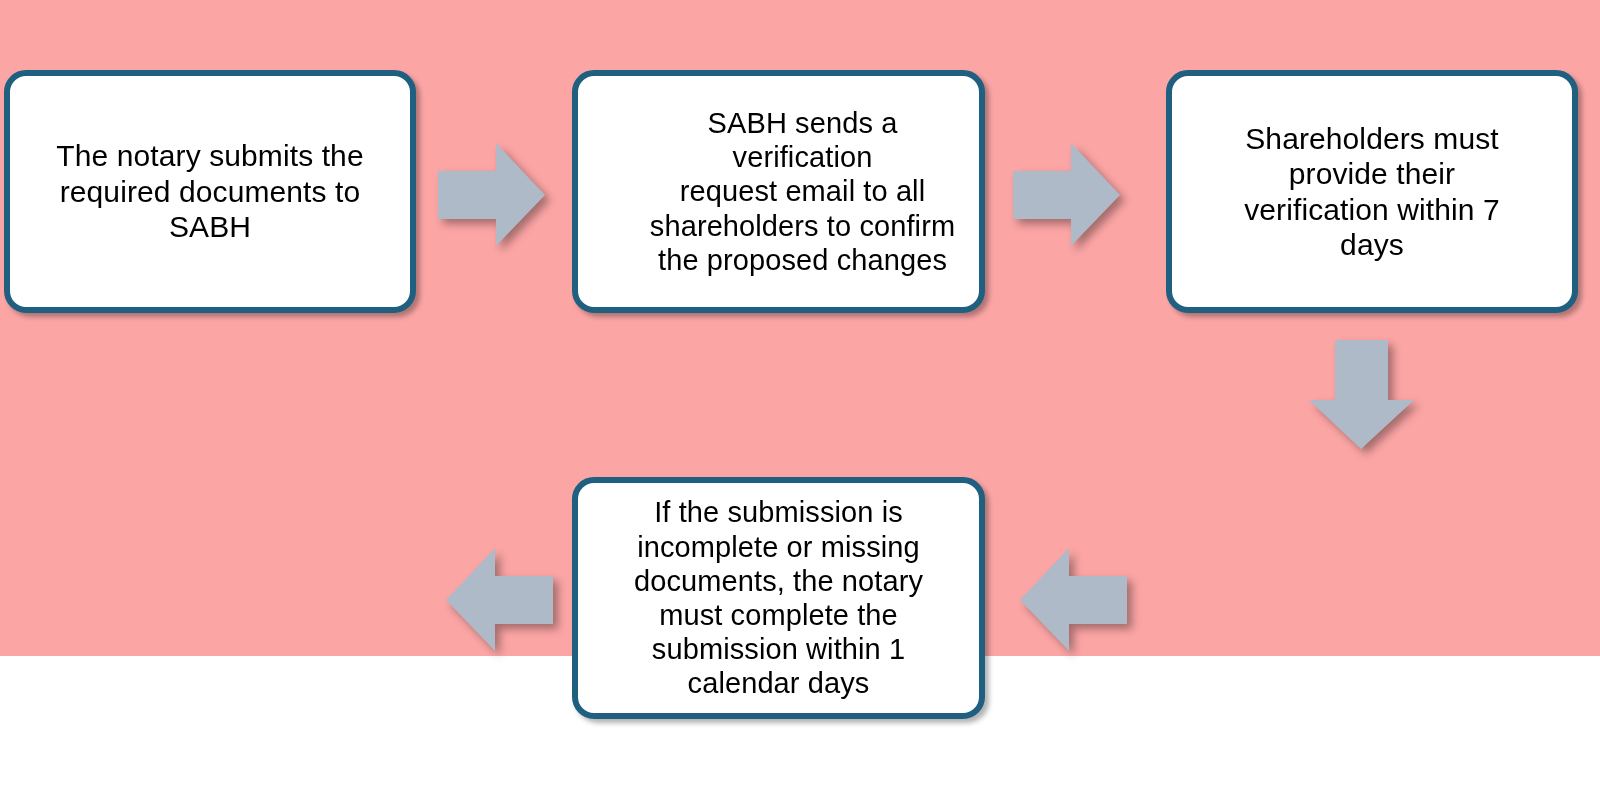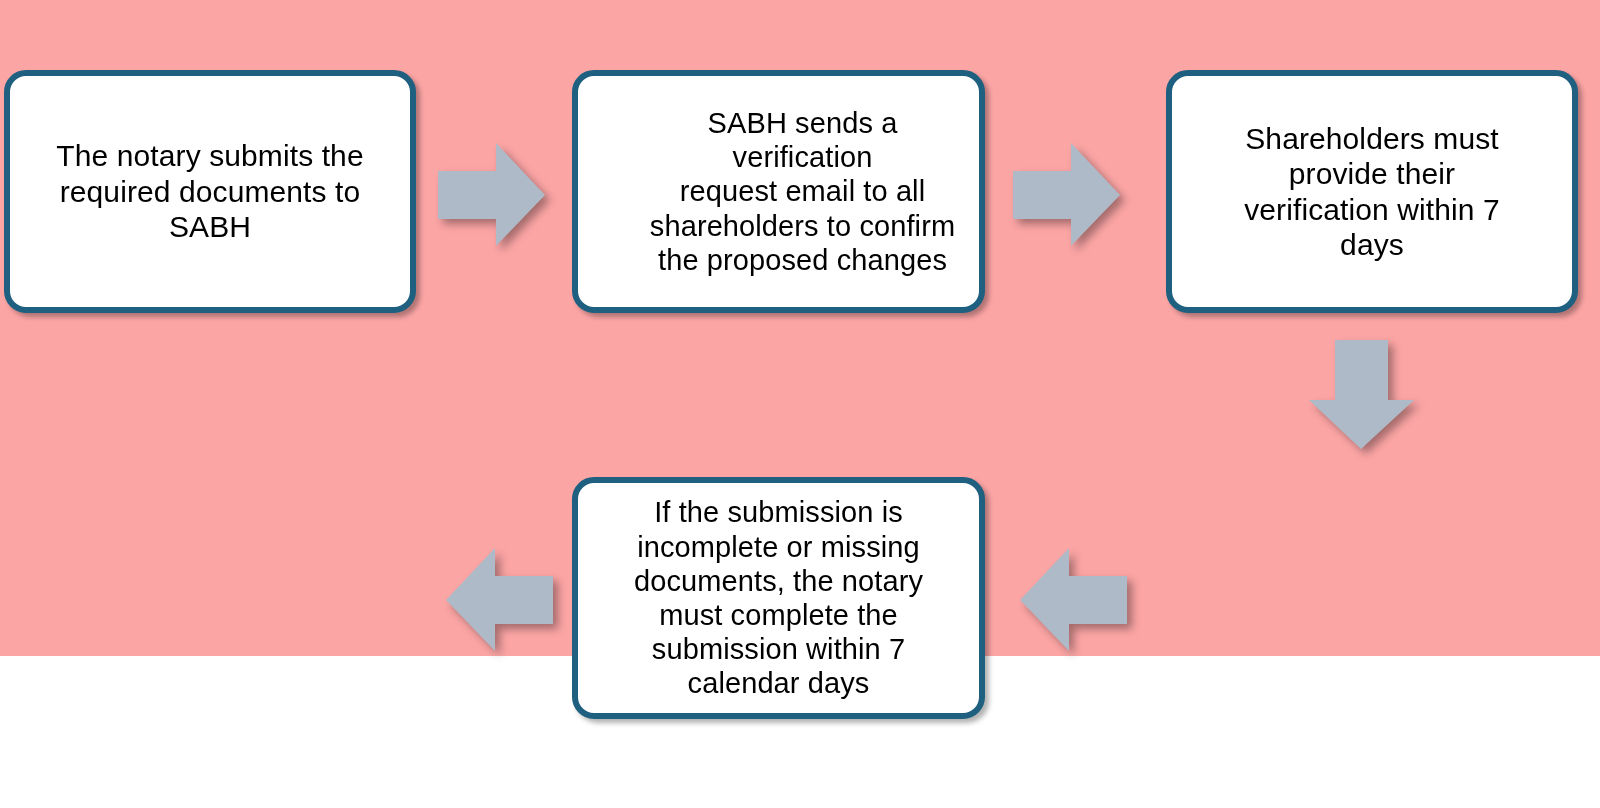--- a/index.html
+++ b/index.html
@@ -120,21 +120,21 @@
     <svg width="108" height="104" viewBox="0 0 108 104" aria-hidden="true">
       <polygon class="arrow-shape" points="107,28 49,28 49,0 0,52 49,103 49,76 107,76"></polygon>
     </svg>
   </div>
 
   <div class="node" id="node-5">
     <span class="node-text">If the submission is
 incomplete or missing
 documents, the notary
 must complete the
-submission within 7
+submission within 1
 calendar days</span>
   </div>
 
   <div class="arrow" id="arrow-5-6">
     <svg width="108" height="104" viewBox="0 0 108 104" aria-hidden="true">
       <polygon class="arrow-shape" points="107,28 49,28 49,0 0,52 49,103 49,76 107,76"></polygon>
     </svg>
   </div>
 
 

